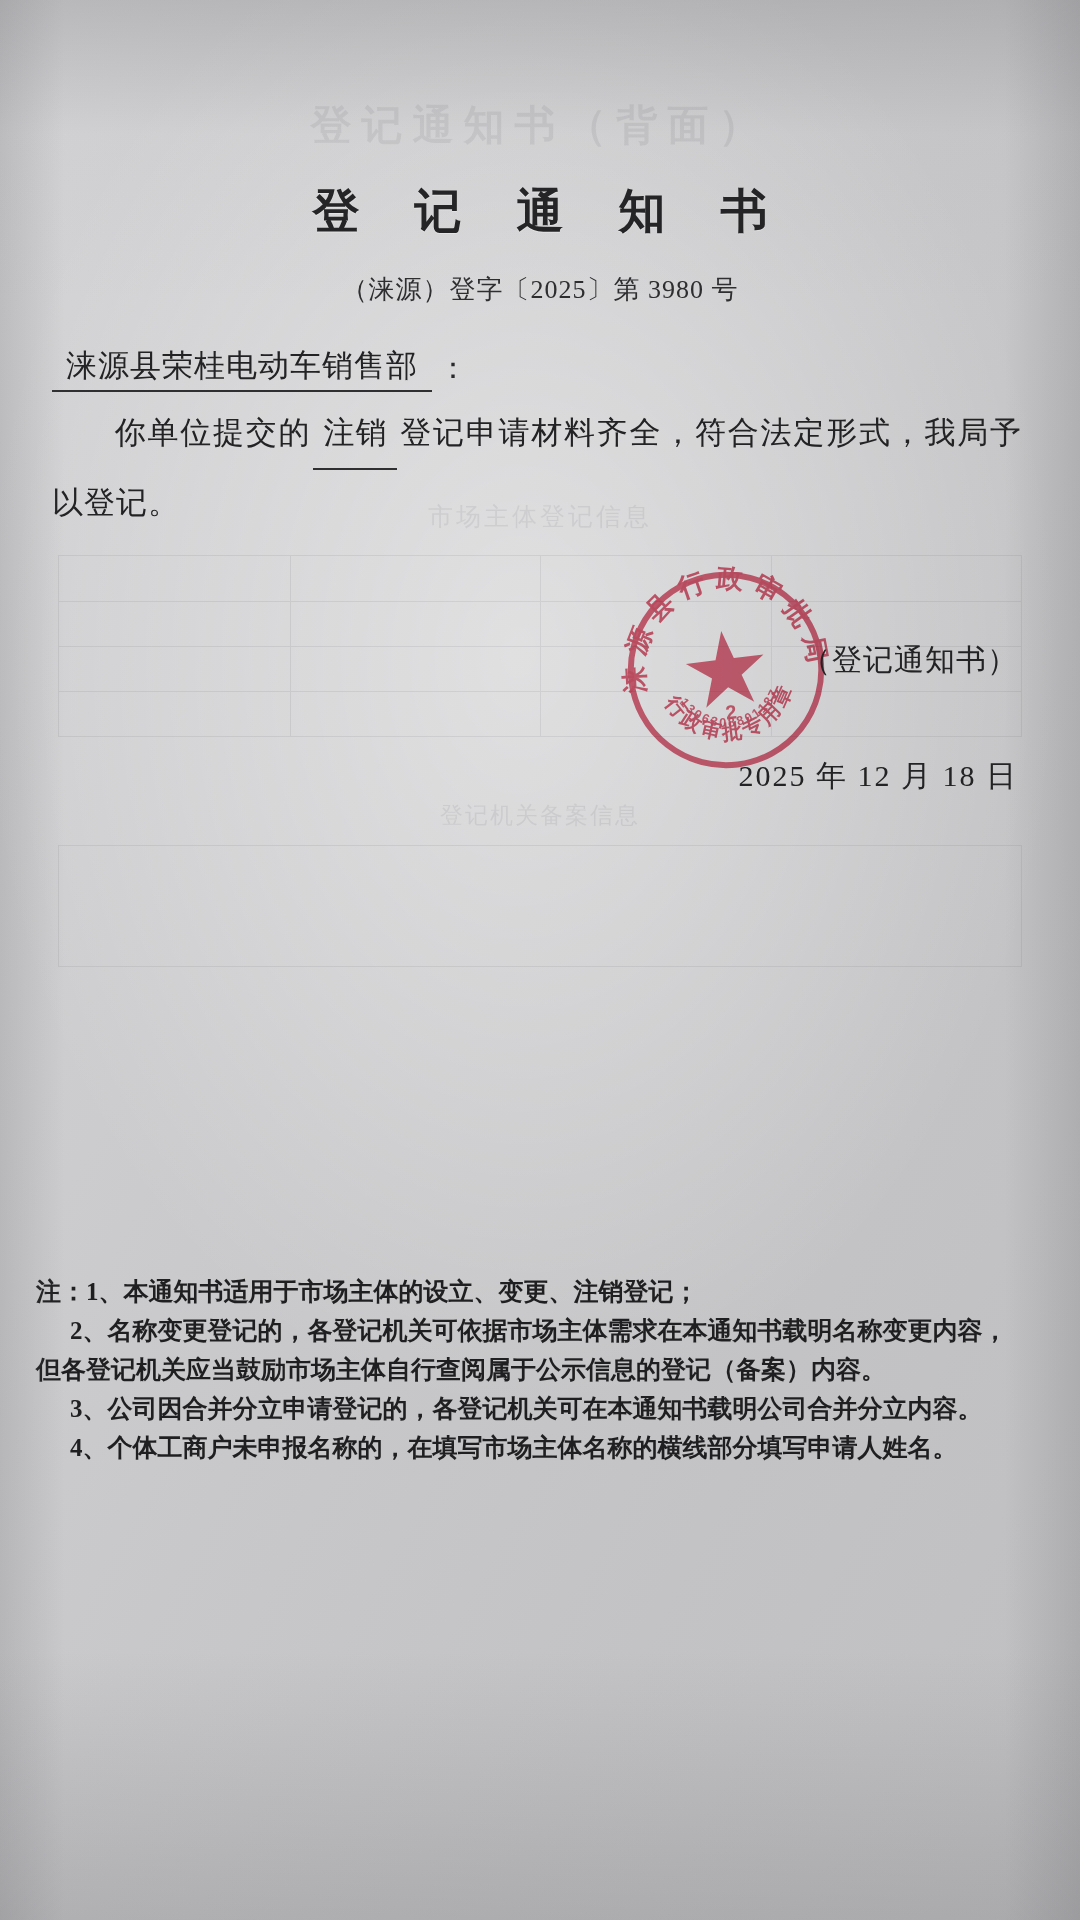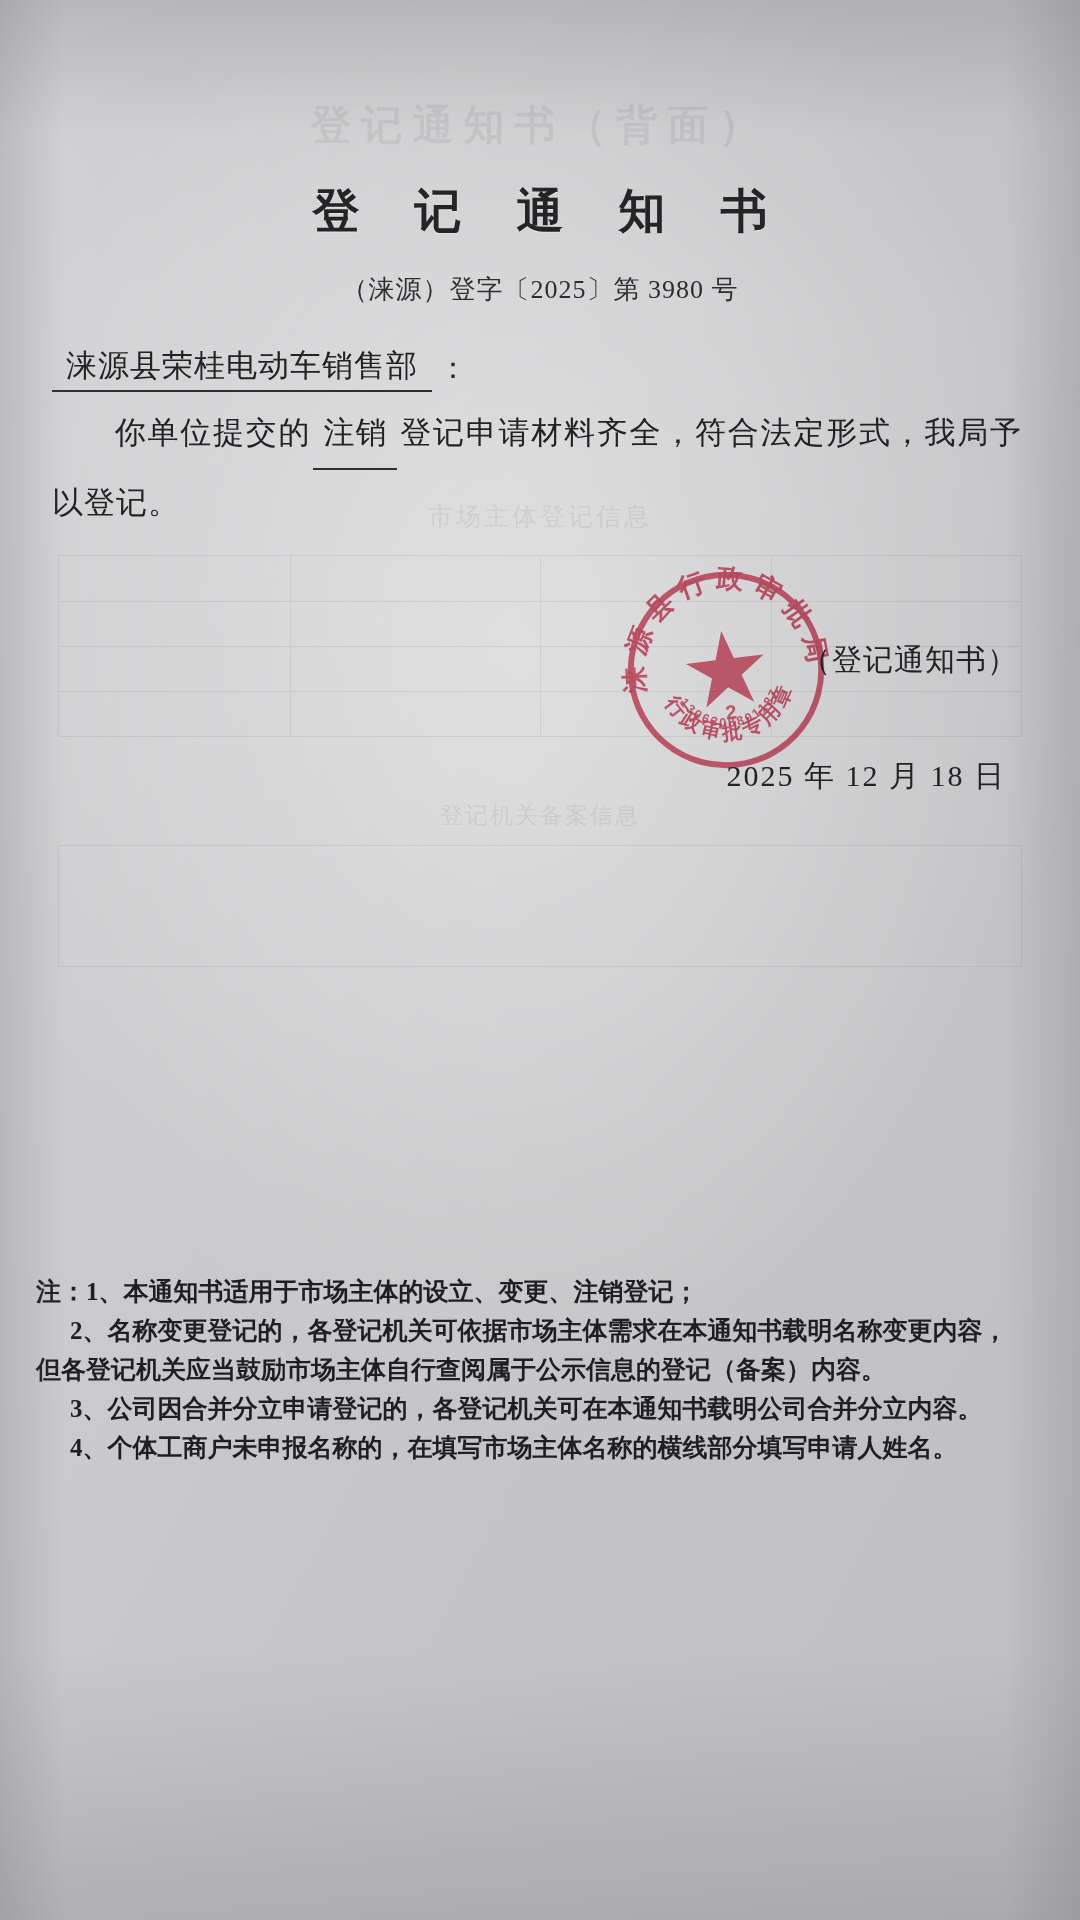--- a/index.html
+++ b/index.html
@@ -172,21 +172,21 @@
     right: 62px;
     font-size: 30px;
     letter-spacing: 1px;
     color: #232325;
     z-index: 3;
   }
 
   .doc-date {
     position: absolute;
     top: 756px;
-    right: 74px;
+    right: 62px;
     font-size: 30px;
     letter-spacing: 2px;
     color: #232325;
     z-index: 3;
   }
 
   
   .seal {
     position: absolute;
     left: 618px;

